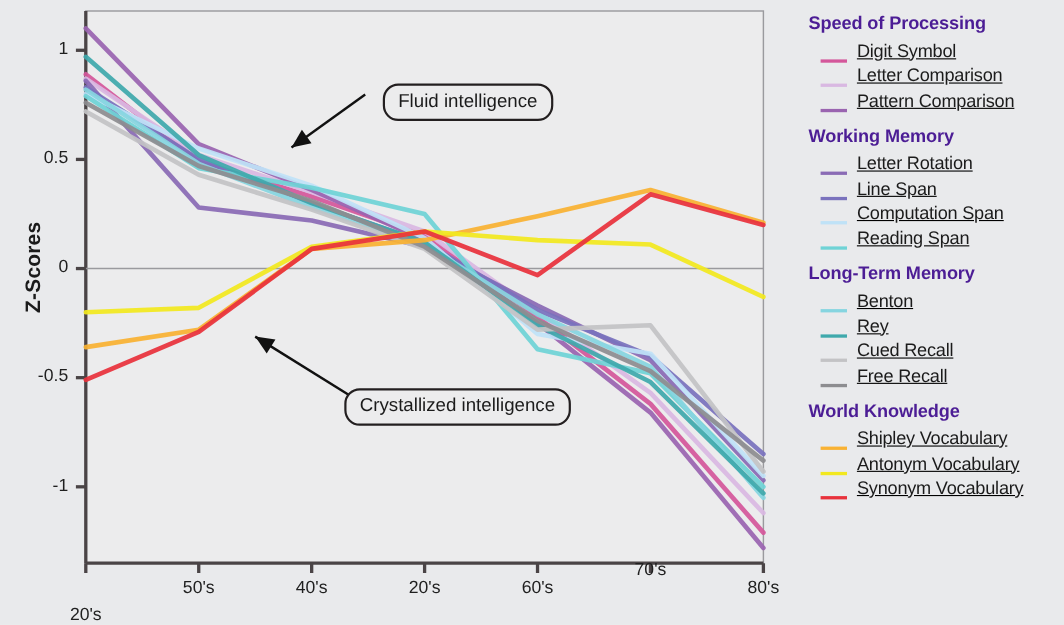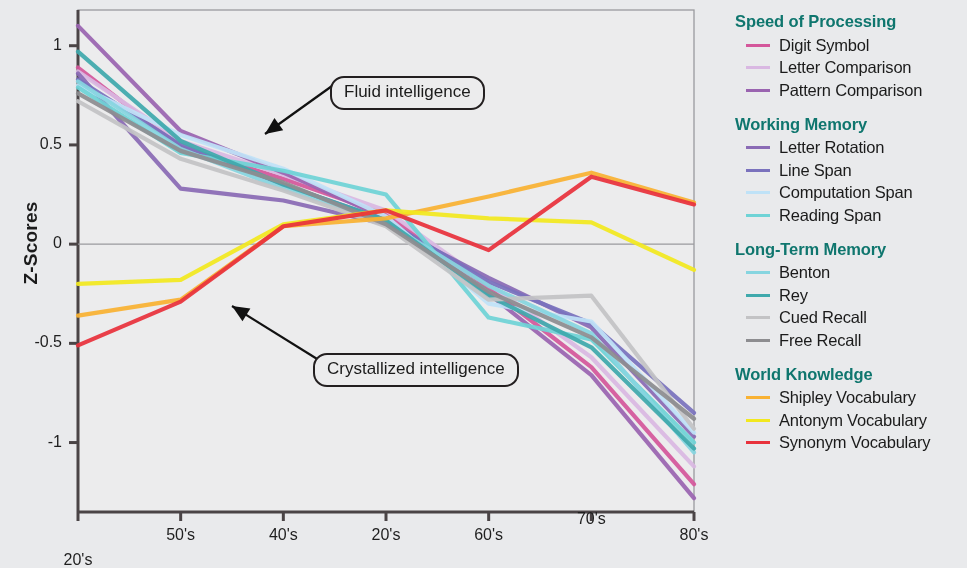--- a/index.html
+++ b/index.html
@@ -49,35 +49,35 @@
     position:absolute;
     background:#ececed;
     border:2.2px solid #231f20;
     border-radius:14px;
     font-size:17px;
     color:#1b1b1b;
     padding:4px 12px 6px 12px;
     white-space:nowrap;
     line-height:1.15;
   }
-  #callout-fluid{left:330px;top:76px;}
+  #callout-fluid{left:348px;top:76px;}
   #callout-crystallized{left:313px;top:353px;}
 
   
   #legend{
     position:absolute;left:728px;top:0;width:239px;height:568px;
     padding-top:12px;box-sizing:border-box;
   }
   .legend-group{margin-bottom:13px;}
   .legend-group-title{
-    font-size:16.5px;font-weight:bold;color:#0f766e;
+    font-size:16.5px;font-weight:bold;color:#4c1d95;
     margin:0 0 3px 7px;letter-spacing:-.1px;
   }
   .legend-item{
-    display:flex;align-items:center;height:22.5px;margin-left:18px;
+    display:flex;align-items:flex-end;height:22.5px;margin-left:18px;text-decoration:underline;
   }
   .legend-swatch{
     width:24px;height:0;border-top-width:3.4px;border-top-style:solid;
     margin-right:9px;flex:0 0 24px;
   }
   .legend-label{
     font-size:16.5px;color:#1b1b1b;white-space:nowrap;letter-spacing:-.2px;
   }
 </style>
 </head>

